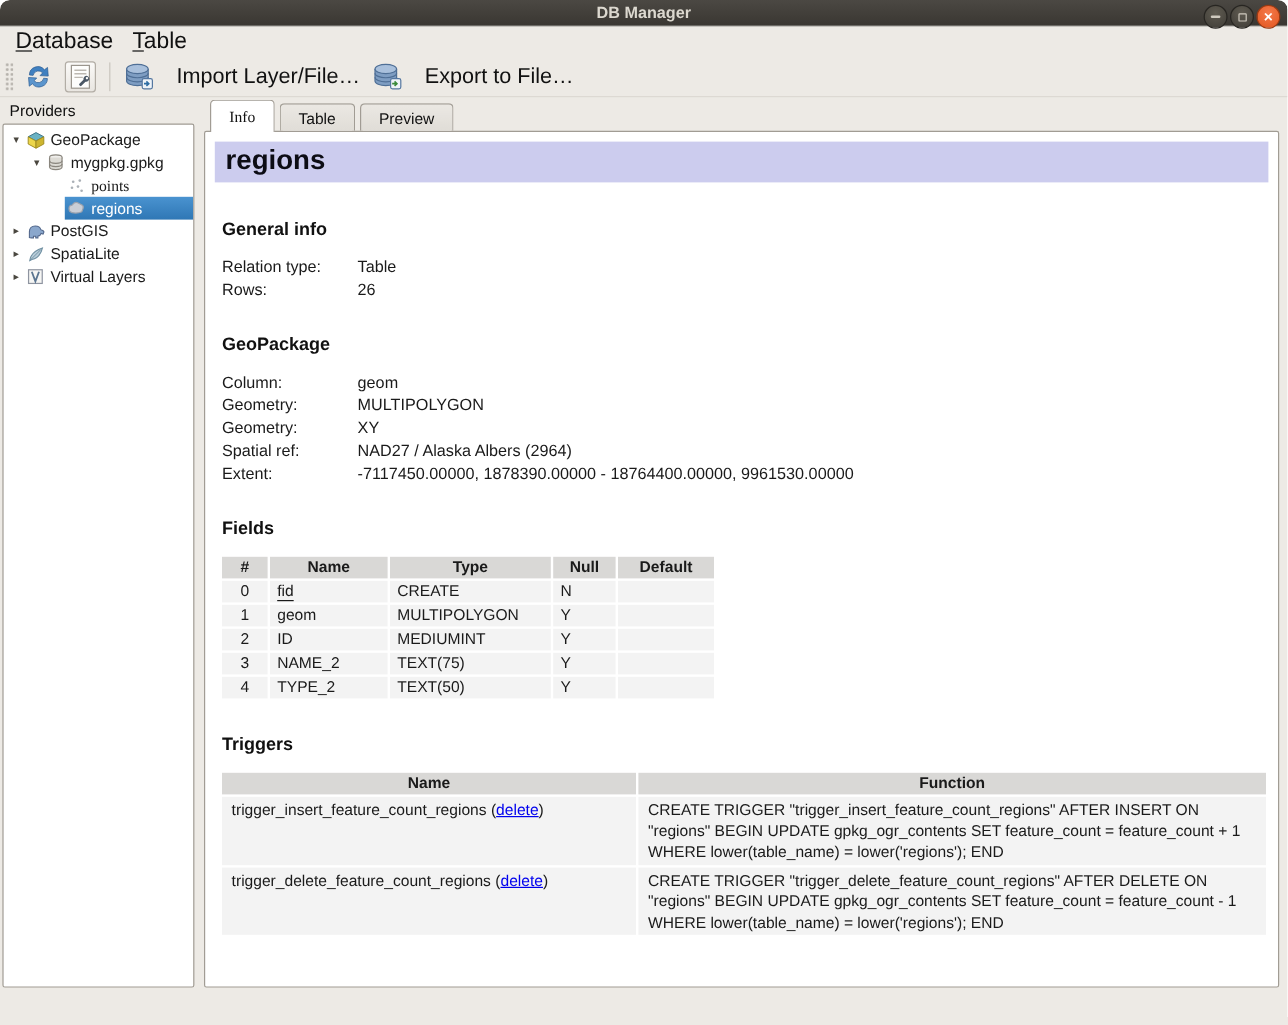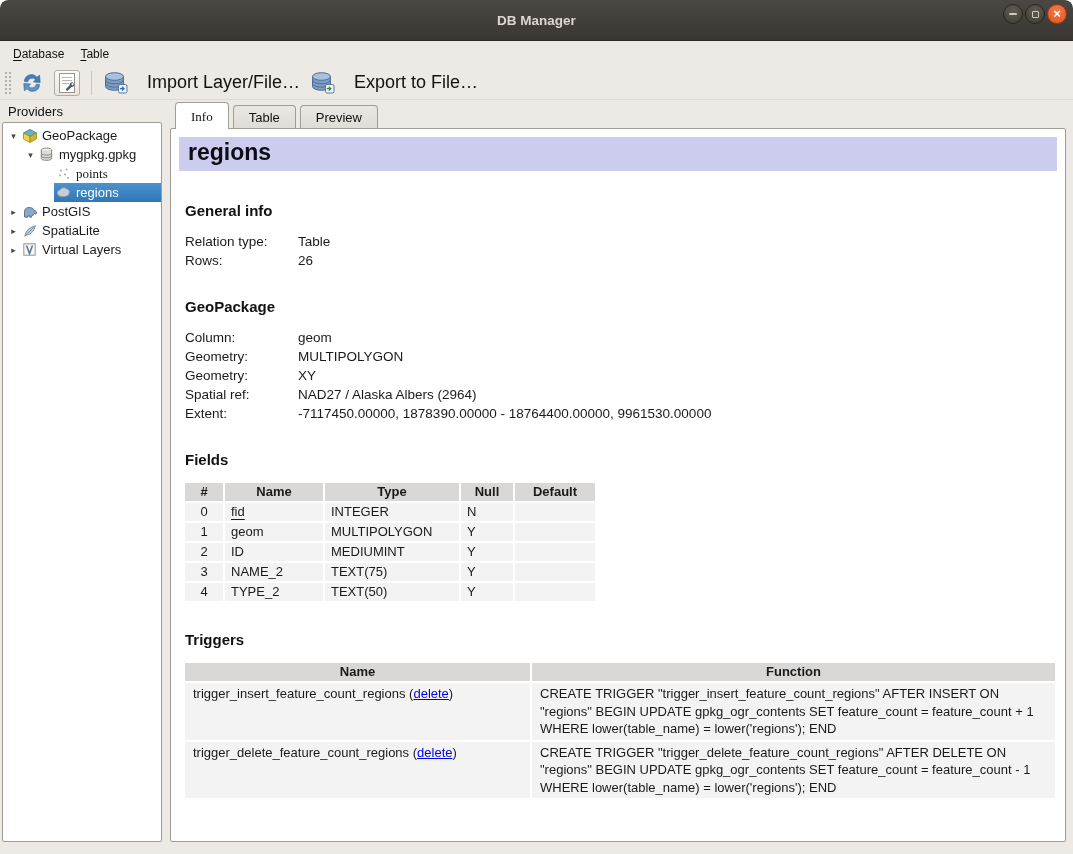--- a/index.html
+++ b/index.html
@@ -1,31 +1,31 @@
 <!DOCTYPE html>
 <html><head>
 <meta charset="utf-8">
 <style>
   * { margin:0; padding:0; box-sizing:border-box; }
   html,body { width:1073px; height:854px; background:#ffffff; font-family:"Liberation Sans","DejaVu Sans",sans-serif; }
   .window { width:1073px; height:854px; background:#EDEAE5; border-radius:8px 8px 0 0; overflow:hidden; position:relative; }
 
   
-  .titlebar { height:41px; background:linear-gradient(#4b4843,#3a3732); border-bottom:1px solid #2a2824; position:relative; display:flex; align-items:center; justify-content:center; border-radius:8px 8px 0 0; }
+  .titlebar { height:22px; background:linear-gradient(#4b4843,#3a3732); border-bottom:1px solid #2a2824; position:relative; display:flex; align-items:center; justify-content:center; border-radius:8px 8px 0 0; }
   .win-title { color:#dcd8cf; font-weight:bold; font-size:13.5px; }
   .win-controls { position:absolute; right:6px; top:4px; display:flex; }
   .win-btn { width:20px; height:20px; border-radius:50%; margin-left:2px; display:flex; align-items:center; justify-content:center; cursor:default; }
   .win-btn.min, .win-btn.max { background:radial-gradient(circle at 50% 32%, #5f5b51, #403d37); border:1px solid #272521; }
   .win-btn.close { background:radial-gradient(circle at 50% 32%, #f4794a, #e2561f); border:1px solid #9c3a12; }
   .glyph-min { display:block; width:8px; height:2px; background:#cfcabf; border-radius:1px; }
   .glyph-max { display:block; width:7px; height:7px; border:1.5px solid #cfcabf; border-radius:1px; }
   .glyph-close { color:#fff; font-size:13px; font-weight:bold; line-height:1; margin-top:-1px; }
 
   
-  .menubar { height:25px; display:flex; align-items:center; padding-left:5px; background:#EDEAE5; font-size:12px; color:#111; }
+  .menubar { height:25px; display:flex; align-items:center; padding-left:5px; background:#EDEAE5; font-size:19px; color:#111; }
   .menu-item { padding:3px 8px; }
   .menu-item .accel { text-decoration:underline; text-underline-offset:2px; }
 
   
   .toolbar { height:34px; display:flex; align-items:center; background:#EDEAE5; border-bottom:1px solid #ddd9d3; padding-left:2px; }
   .drag-handle { width:7px; height:24px; margin:0 4px 0 2px; background-image:radial-gradient(circle, #b6b2ac 1px, transparent 1.3px); background-size:4px 4px; }
   .tool-btn { display:flex; align-items:center; gap:19px; border:none; background:transparent; font-family:inherit; font-size:18px; color:#111; padding:2px 5px; }
   .tool-btn .tb-icon { display:flex; align-items:center; }
   .framed-icon { border:1px solid #b2ada5; border-radius:3px; background:linear-gradient(#fbfaf8,#e9e6e1); padding:1px 2px; }
   .tool-sep { width:1px; height:24px; background:#c9c5be; margin:0 6px; }
@@ -305,21 +305,21 @@
                   <th>Name</th>
                   <th>Type</th>
                   <th>Null</th>
                   <th>Default</th>
                 </tr>
               </thead>
             <tbody id="fields-body">
                 <tr>
                   <td class="center">0</td>
                   <td><span class="pk">fid</span></td>
-                  <td>INTEGER</td>
+                  <td>CREATE</td>
                   <td>N</td>
                   <td></td>
                 </tr>
                 <tr>
                   <td class="center">1</td>
                   <td><span>geom</span></td>
                   <td>MULTIPOLYGON</td>
                   <td>Y</td>
                   <td></td>
                 </tr>

